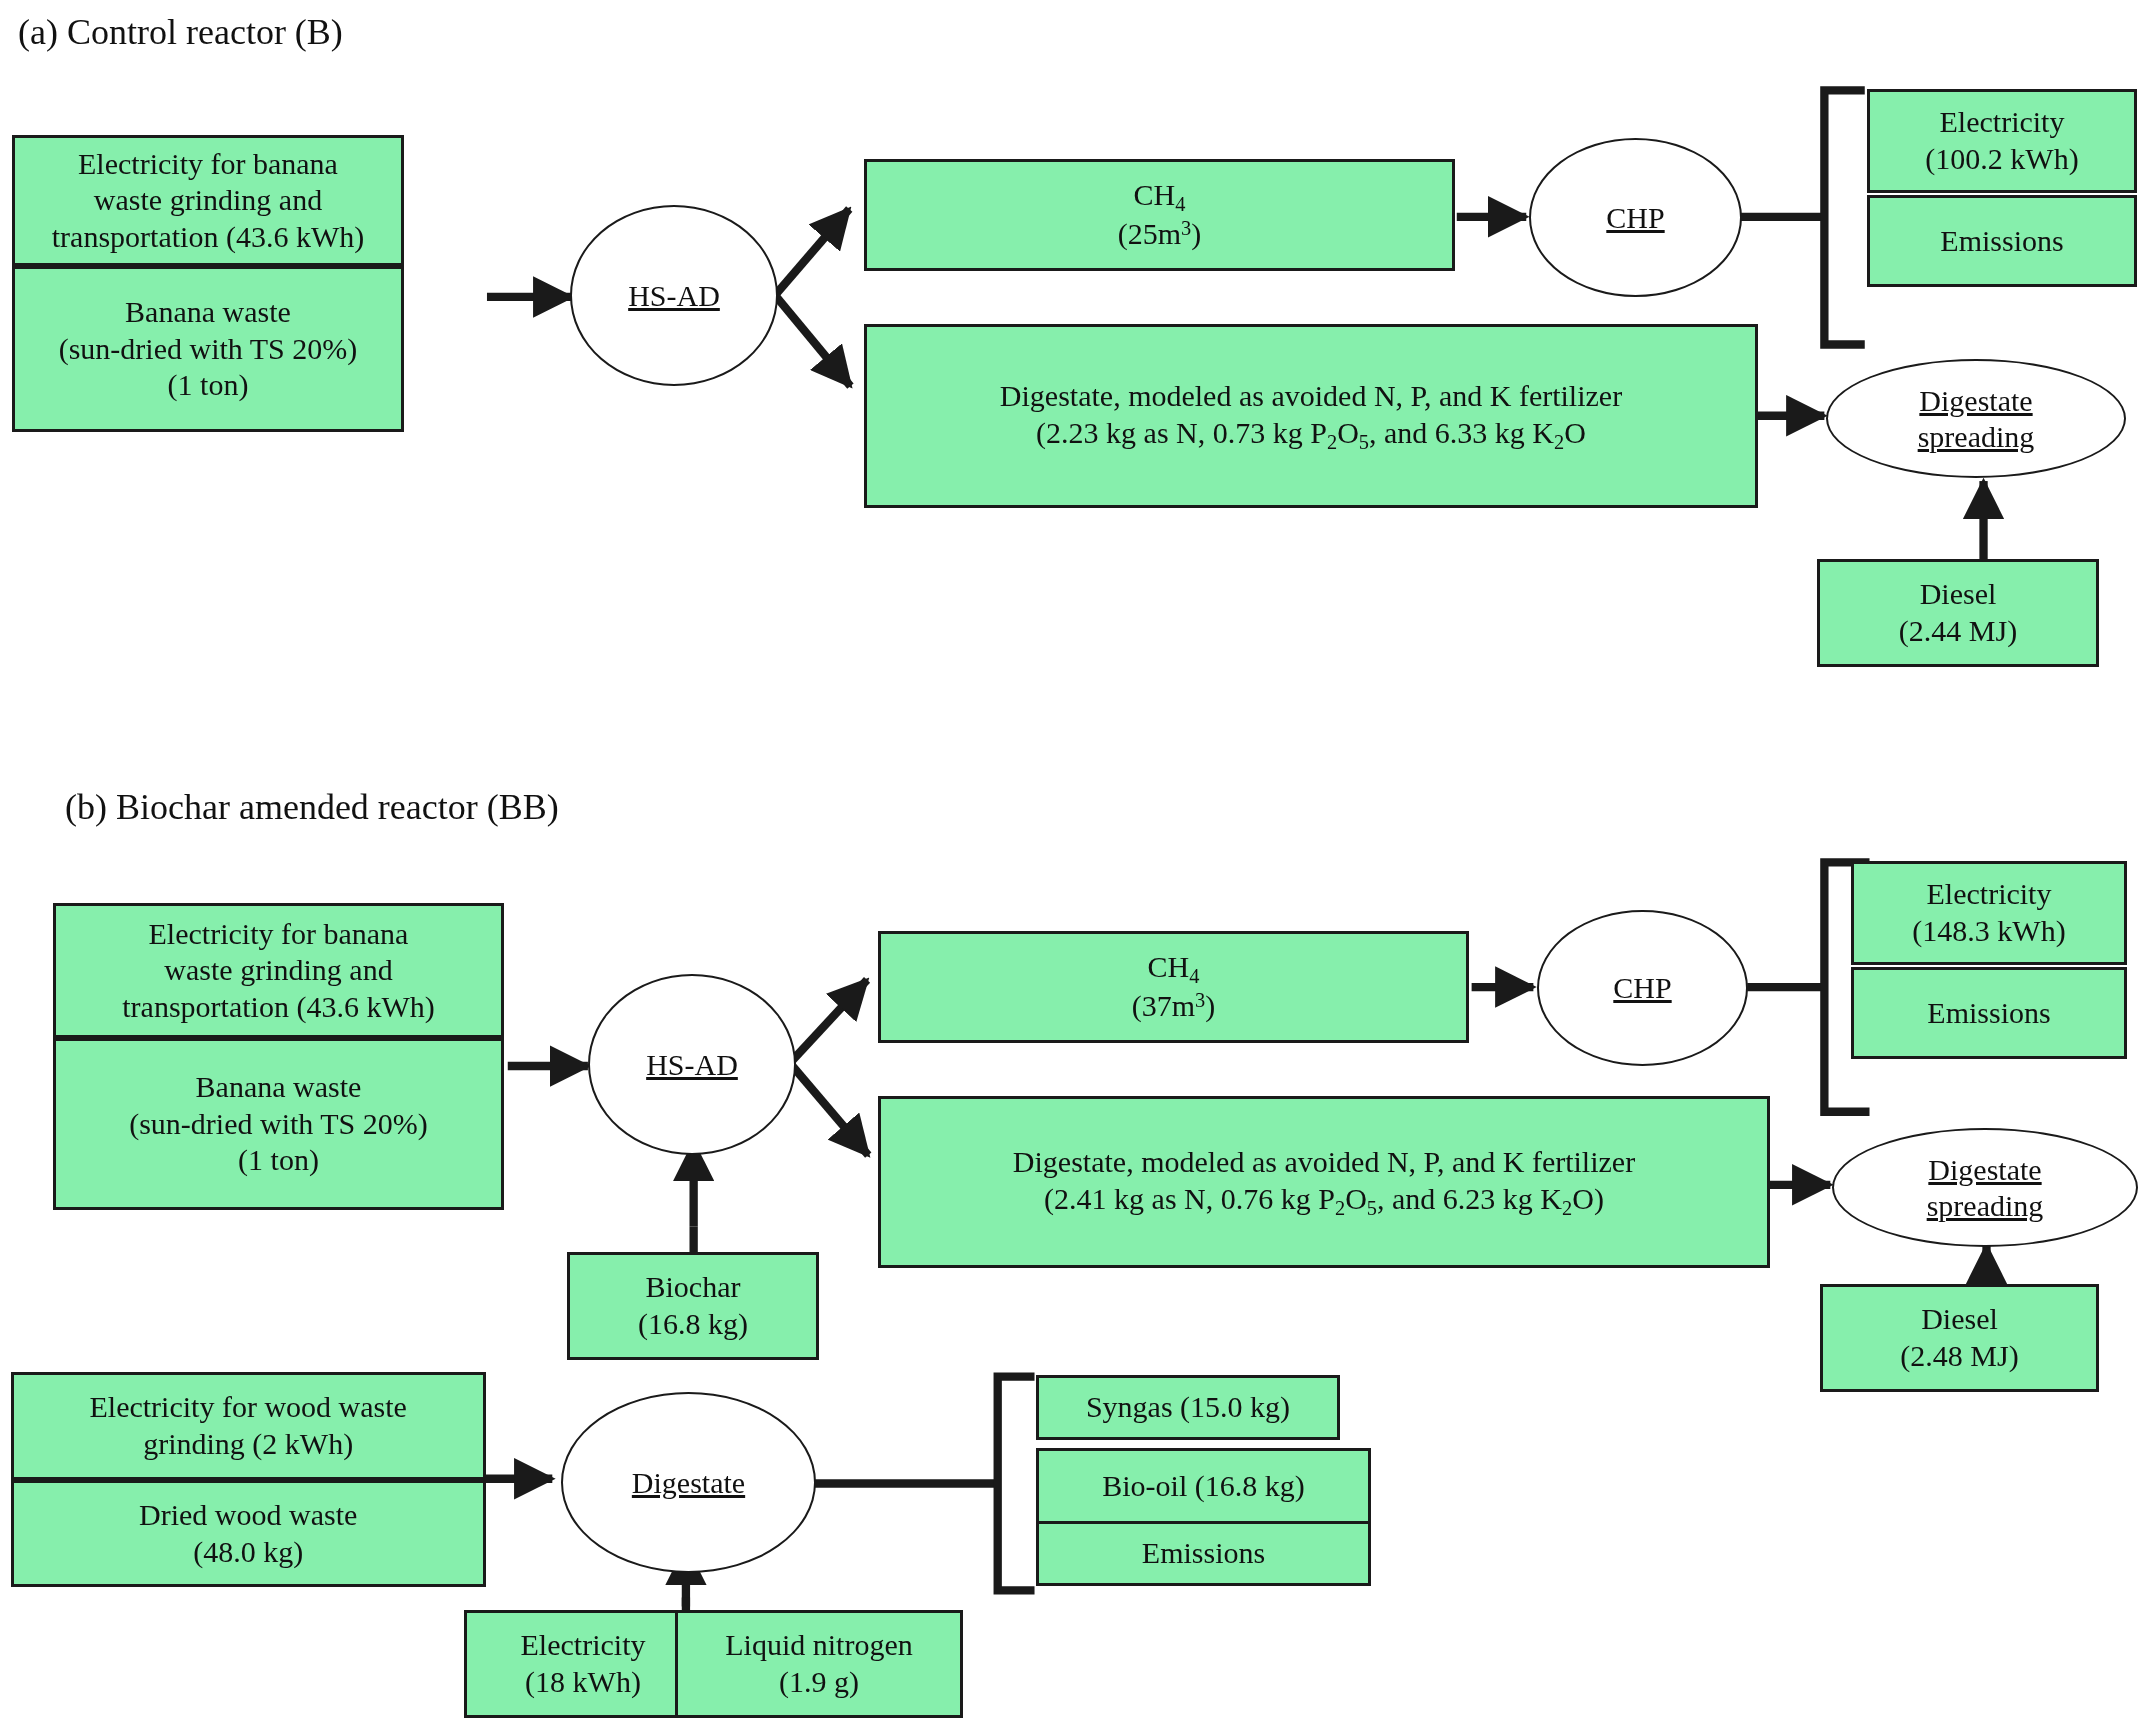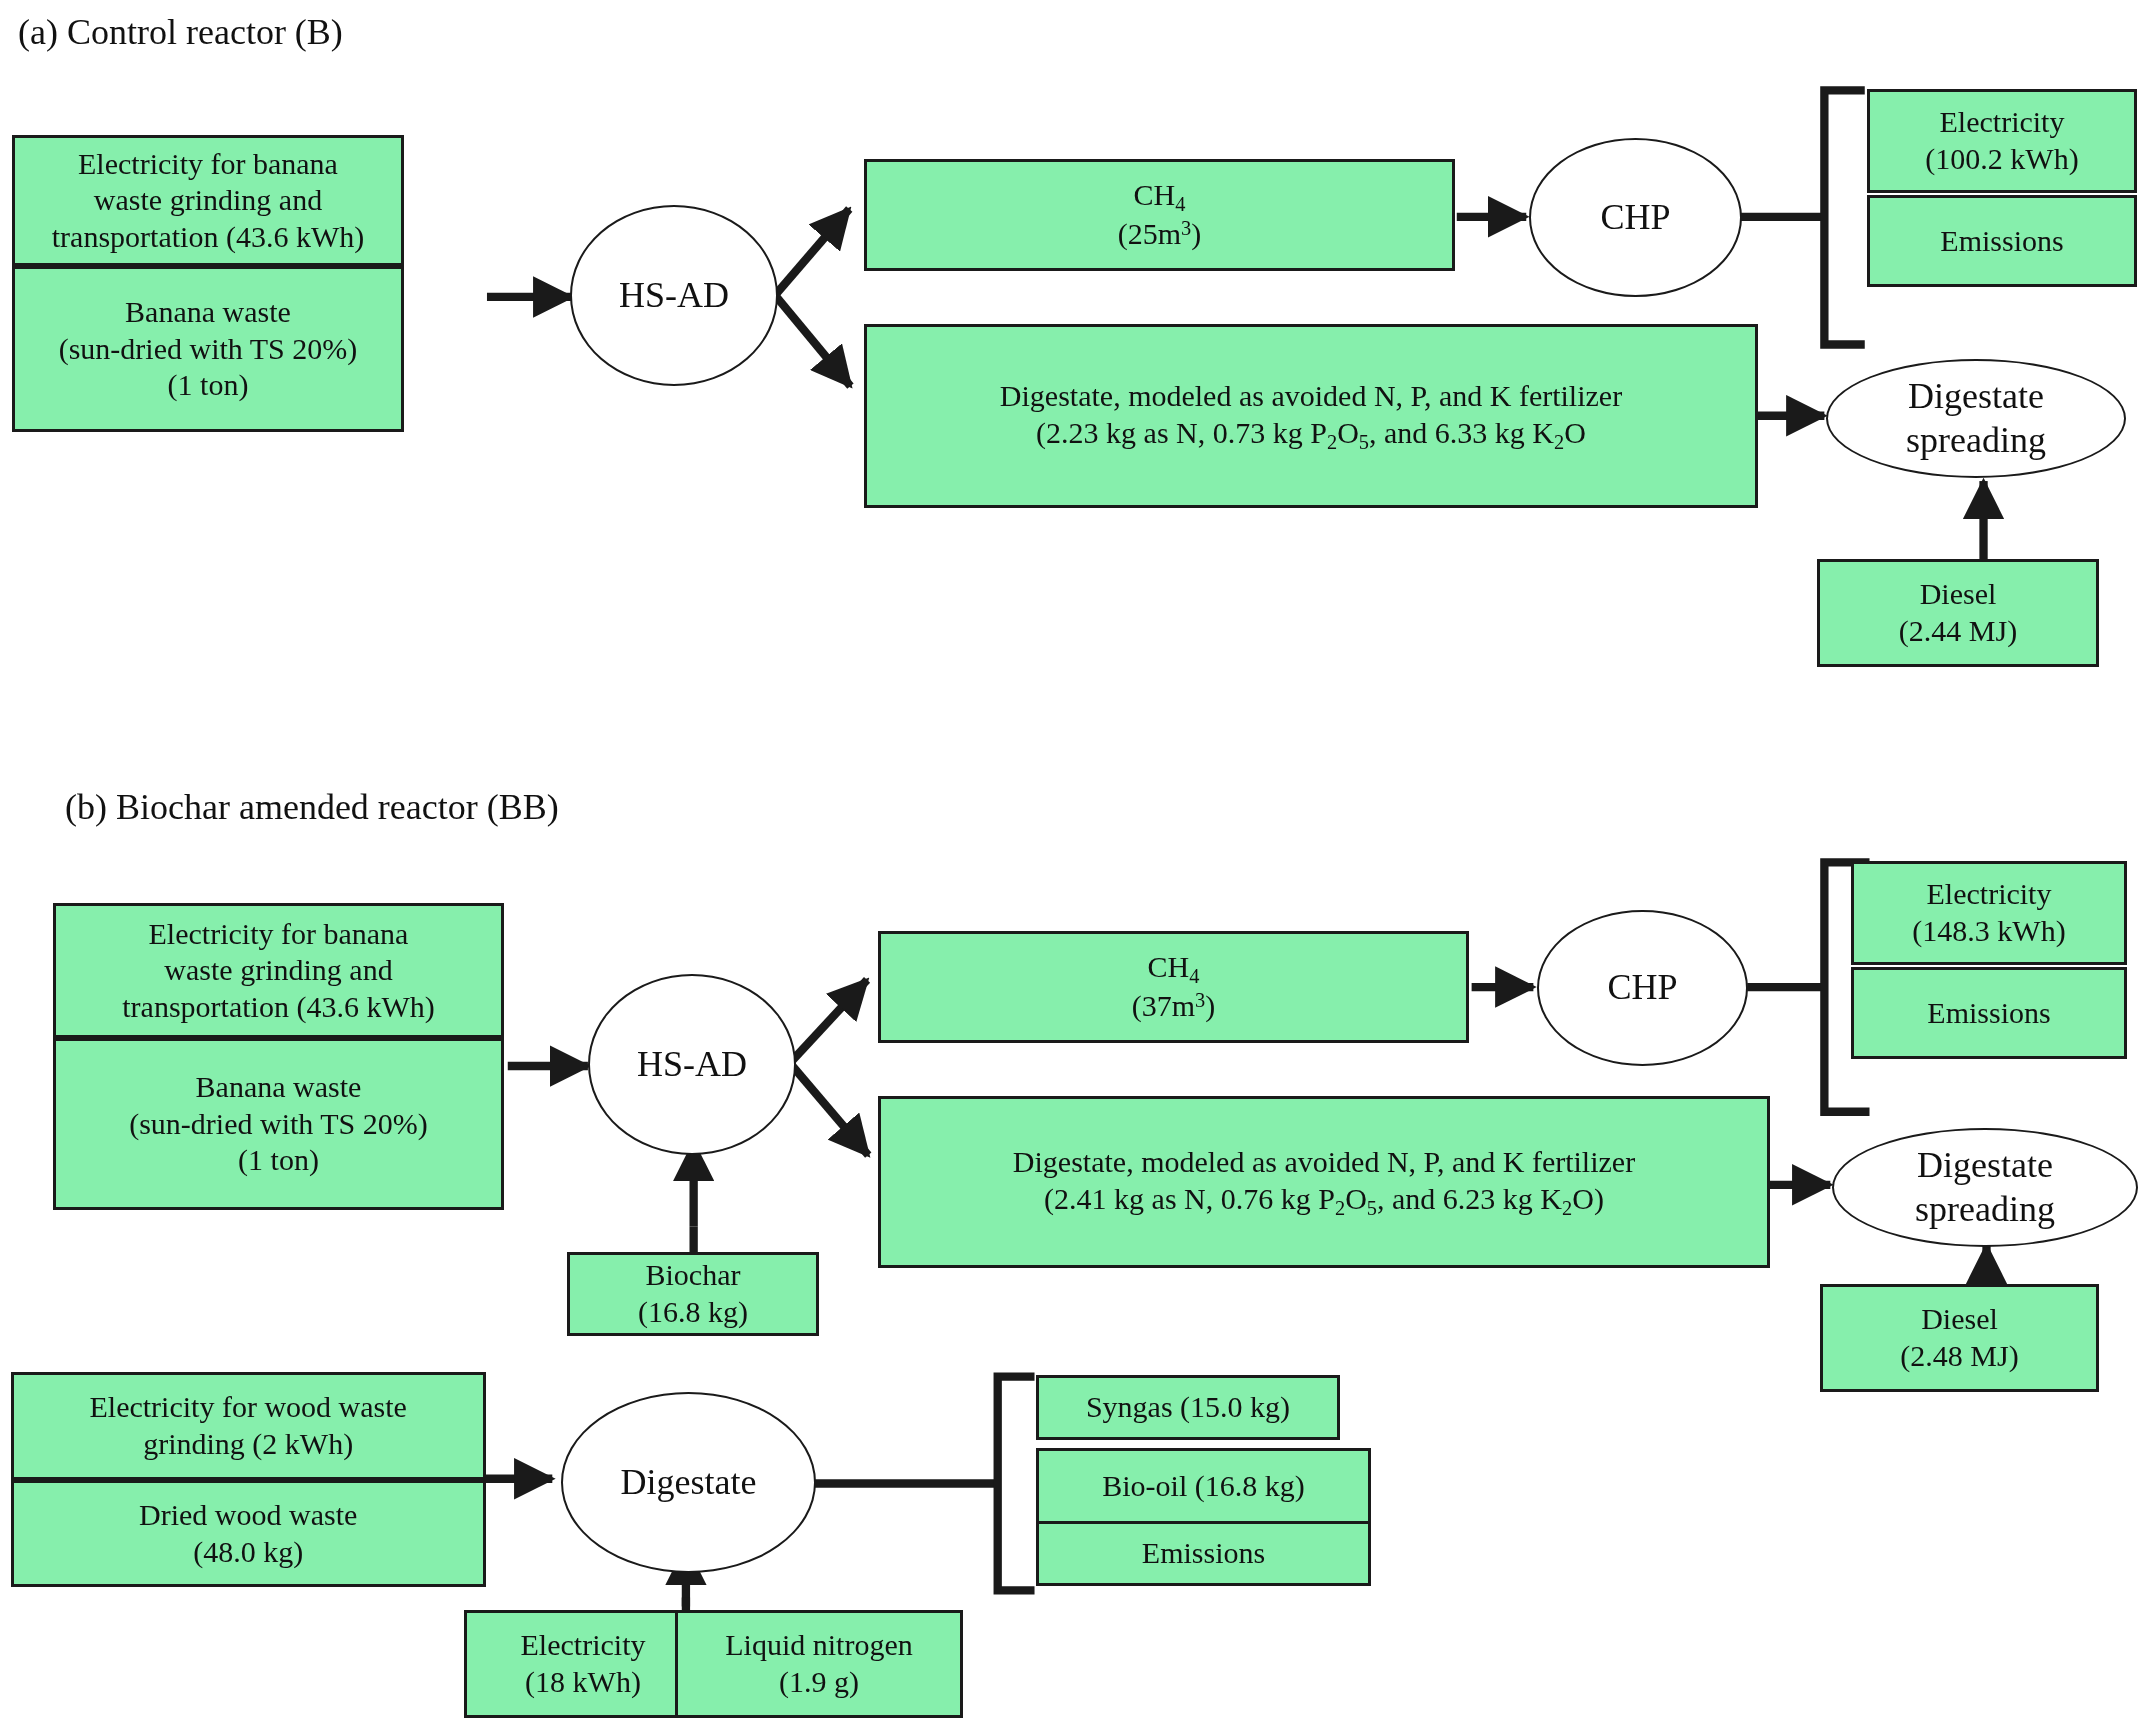--- a/index.html
+++ b/index.html
@@ -5,21 +5,21 @@
   html,body{margin:0;padding:0;background:#fff;}
   body{font-family:"Liberation Serif","DejaVu Serif",serif;color:#000;}
   #root{position:relative;width:2151px;height:1730px;background:#fff;overflow:hidden;}
   svg.layer{position:absolute;left:0;top:0;width:2151px;height:1730px;}
   .panel-title{position:absolute;font-size:36px;line-height:1.15;white-space:nowrap;color:#111;}
   .node{position:absolute;display:flex;align-items:center;justify-content:center;text-align:center;
         box-sizing:border-box;color:#111;}
   .boxnode{border:3px solid #1a1a1a;background:#86efac;}
   .boxnode .txt{padding:0 6px;font-size:30px;line-height:1.22;}
   .ellipsenode{border:2.4px solid #1a1a1a;background:#fff;border-radius:50%;}
-  .ellipsenode .txt{font-size:36px;line-height:1.2;}
+  .ellipsenode .txt{font-size:30px;line-height:1.2;text-decoration:underline;}
   sub{font-size:0.68em;vertical-align:-0.28em;}
   sup{font-size:0.68em;vertical-align:0.45em;}
   .nowrap{white-space:nowrap;}
 </style>
 </head>
 <body>
 
 <div id="root">
 
   <svg class="layer" viewBox="0 0 3622 2913">
@@ -208,21 +208,21 @@
     </div>
   </div>
 
   <div class="node boxnode" style="left:1820px;top:1284px;width:279px;height:108px;">
     <div class="txt">
       <div>Diesel</div>
       <div>(2.48 MJ)</div>
     </div>
   </div>
 
-  <div class="node boxnode" style="left:567px;top:1252px;width:252px;height:84px;">
+  <div class="node boxnode" style="left:567px;top:1252px;width:252px;height:108px;">
     <div class="txt">
       <div>Biochar</div>
       <div>(16.8 kg)</div>
     </div>
   </div>
 
   <div class="node boxnode" style="left:10.7px;top:1372px;width:475px;height:108px;">
     <div class="txt">
       <div>Electricity for wood waste</div>
       <div>grinding (2 kWh)</div>

